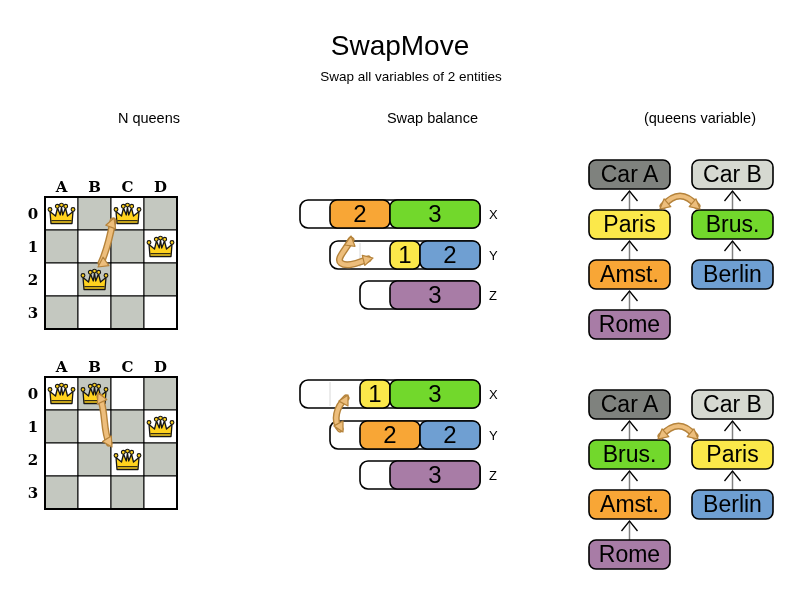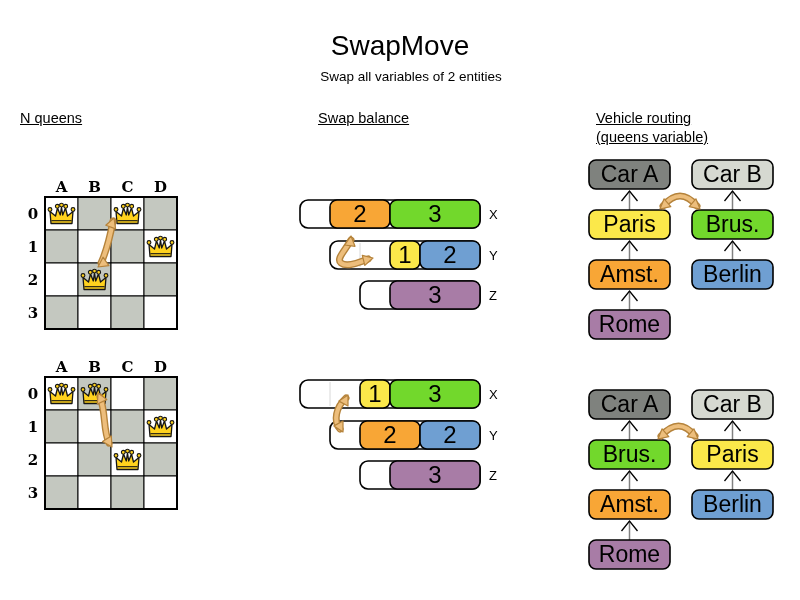--- a/index.html
+++ b/index.html
@@ -2,36 +2,35 @@
 <html><head>
 <meta charset="utf-8">
 <style>
   html,body{margin:0;padding:0;background:#fff;}
   .page{position:relative;width:800px;height:600px;background:#ffffff;overflow:hidden;
         font-family:"Liberation Sans",sans-serif;color:#000;}
   #scene{position:absolute;left:0;top:0;}
   .title{position:absolute;top:31px;left:0;width:800px;text-align:center;
          font-size:28px;line-height:1.05;}
   .subtitle{position:absolute;top:69px;left:0;width:740px;text-align:center;font-size:13.5px;margin-left:41px;}
-  .hdr{position:absolute;top:109px;width:160px;text-align:left;font-size:14.5px;line-height:19px;text-decoration:underline;}
+  .hdr{position:absolute;top:109px;width:160px;text-align:right;font-size:14.5px;line-height:19px;}
   .chess-label{font-family:"DejaVu Serif",serif;font-weight:bold;font-size:15px;fill:#000;}
   .block-num{font-size:24px;fill:#000;font-family:"Liberation Sans",sans-serif;}
   .node-label{font-size:23px;fill:#000;font-family:"Liberation Sans",sans-serif;}
   .cloud-label{font-size:13px;fill:#000;font-family:"Liberation Sans",sans-serif;}
 </style>
 </head>
 <body>
 
 <div class="page">
   <div class="title">SwapMove</div>
   <div class="subtitle">Swap all variables of 2 entities</div>
   <div class="hdr" style="left:20px">N queens</div>
   <div class="hdr" style="left:318px">Swap balance</div>
   <div class="hdr" style="left:596px">
-    <div>Vehicle routing</div>
     <div>(queens variable)</div>
   </div>
   <svg id="scene" width="800" height="600">
       <g>
         <rect x="45" y="197" width="33" height="33" fill="#ffffff" stroke="#000" stroke-width="1"></rect>
         <rect x="78" y="197" width="33" height="33" fill="#C4C8C0" stroke="#000" stroke-width="1"></rect>
         <rect x="111" y="197" width="33" height="33" fill="#ffffff" stroke="#000" stroke-width="1"></rect>
         <rect x="144" y="197" width="33" height="33" fill="#C4C8C0" stroke="#000" stroke-width="1"></rect>
         <rect x="45" y="230" width="33" height="33" fill="#C4C8C0" stroke="#000" stroke-width="1"></rect>
         <rect x="78" y="230" width="33" height="33" fill="#ffffff" stroke="#000" stroke-width="1"></rect>

